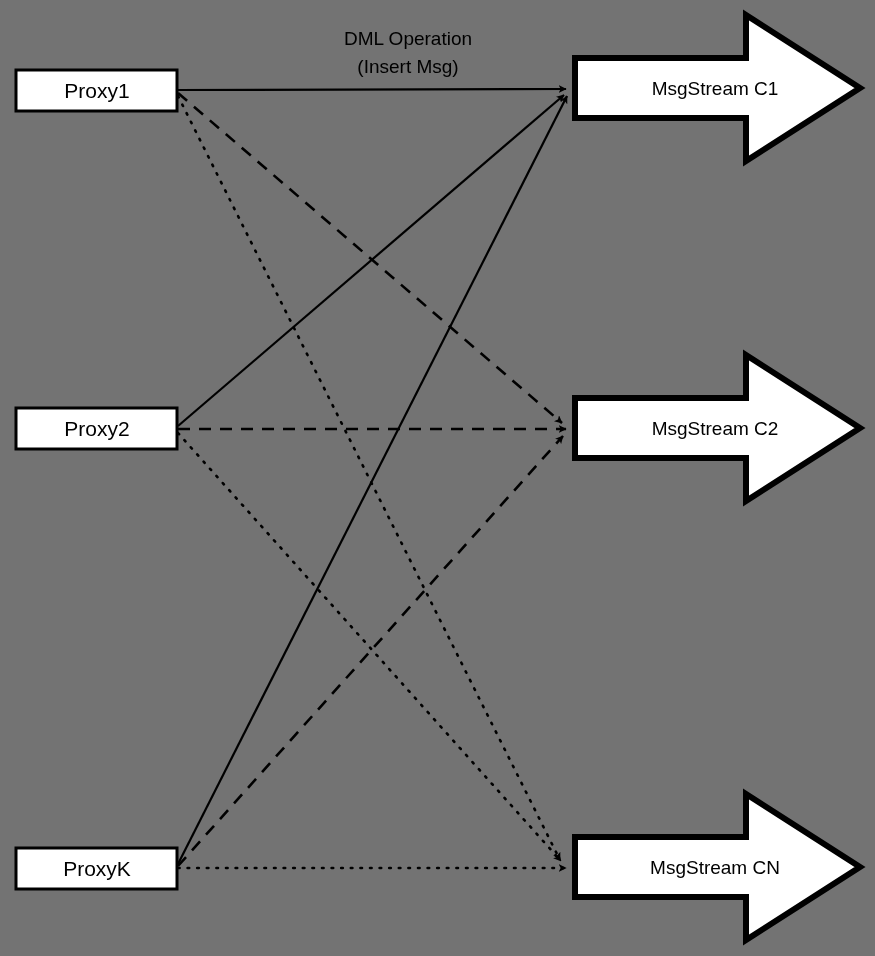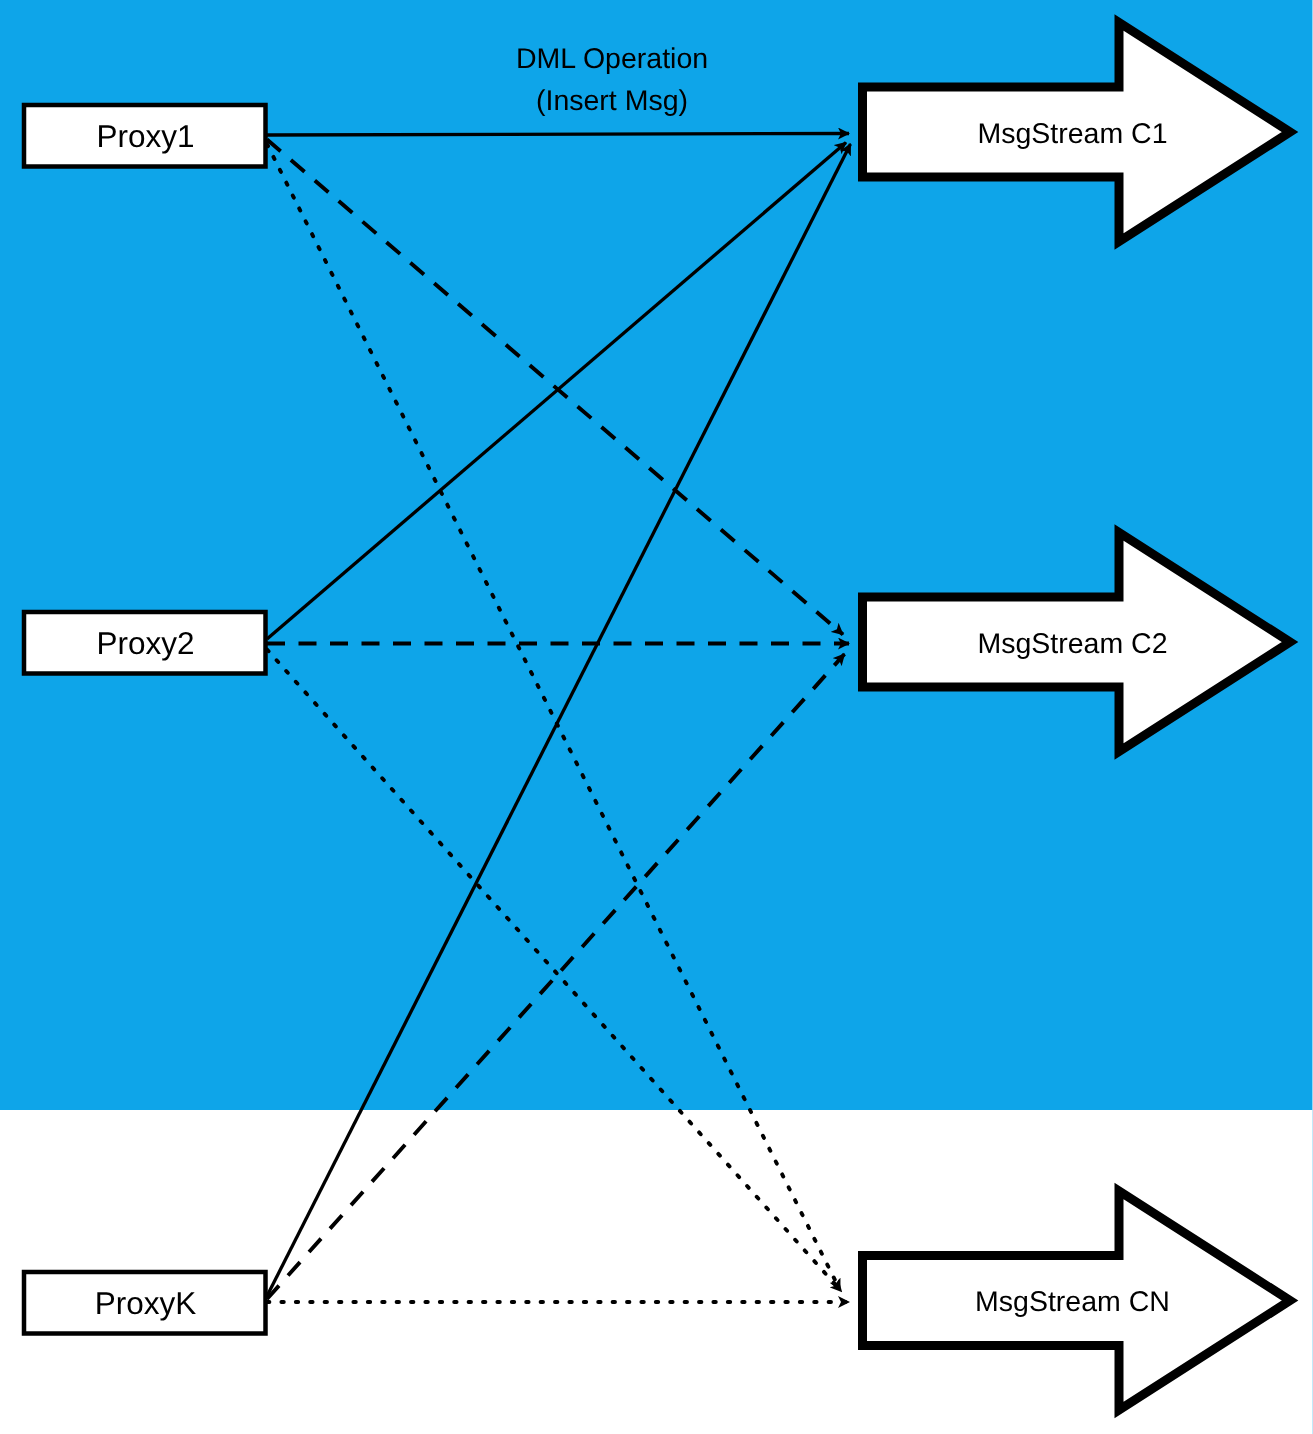--- a/index.html
+++ b/index.html
@@ -10,22 +10,22 @@
   }
   body {
     font-family: "Liberation Sans", sans-serif;
     width: 875px;
     height: 956px;
     overflow: hidden;
   }
   #diagram-root {
     position: relative;
     width: 875px;
-    height: 740px;
-    background: #0ea5e9;
+    height: 956px;
+    background: #737373;
   }
   svg#diagram-canvas {
     position: absolute;
     left: 0;
     top: 0;
     width: 875px;
     height: 956px;
     display: block;
   }
   .node-box {

